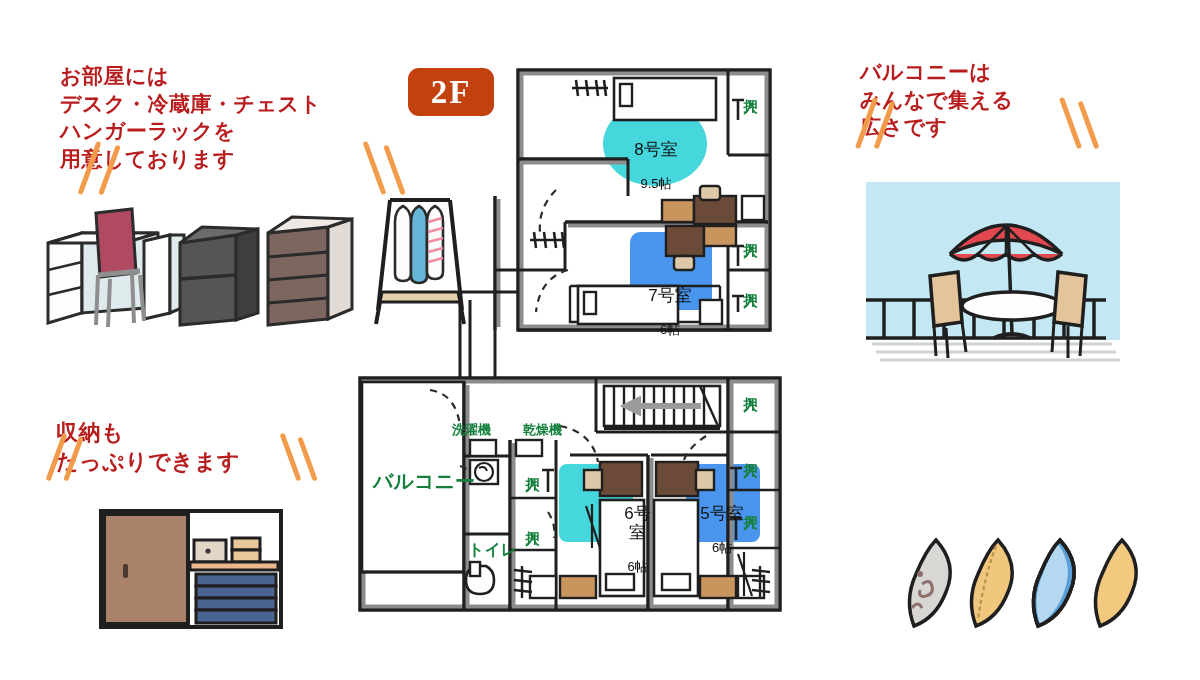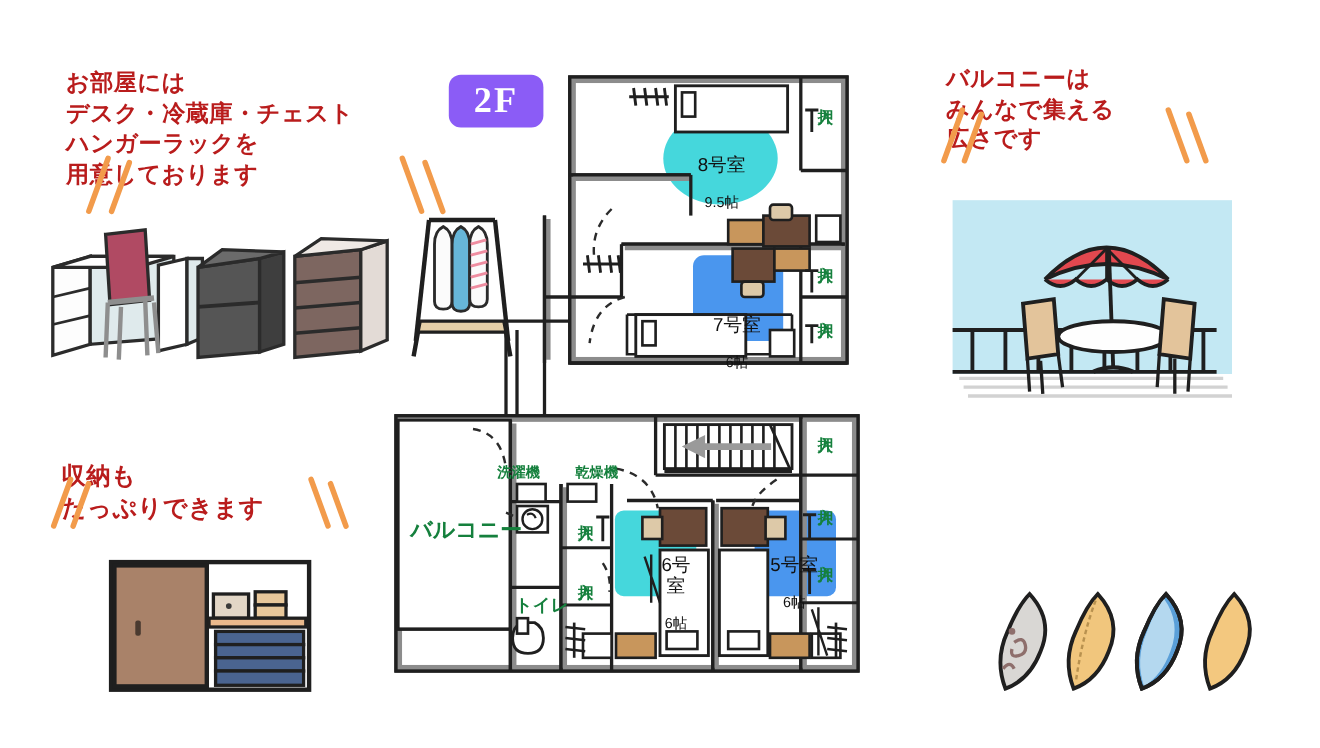--- a/index.html
+++ b/index.html
@@ -34,21 +34,21 @@
     width: 5px;
     background: #f29b4b;
     border-radius: 3px;
   }
 
   
   .floor-badge {
     position: absolute;
     left: 408px; top: 68px;
     width: 86px; height: 48px;
-    background: #8b5cf6;
+    background: #c2410c;
     border-radius: 11px;
     color: #fff;
     font-family: "Liberation Serif", "DejaVu Serif", serif;
     font-size: 33px;
     font-weight: 700;
     display: flex; align-items: center; justify-content: center;
     letter-spacing: 2px;
   }
 
   
@@ -494,21 +494,21 @@
   <div class="roomtag" style="left:608px; top:122px; width:96px;">
     <span class="rn">8号室</span>
     <span class="rz">9.5帖</span>
   </div>
 
   <div class="roomtag" style="left:622px; top:268px; width:96px;">
     <span class="rn">7号室</span>
     <span class="rz">6帖</span>
   </div>
 
-  <div class="roomtag" style="left:556px; top:486px; width:80px;padding-left:37px;">
+  <div class="roomtag" style="left:579px; top:486px; width:80px;padding-left:37px;">
     <span class="rn">6号室</span>
     <span class="rz">6帖</span>
   </div>
 
   <div class="roomtag" style="left:682px; top:486px; width:80px;">
     <span class="rn">5号室</span>
     <span class="rz">6帖</span>
   </div>
 
   <div class="plabel" style="left:373px; top:468px; font-size:20px;">バルコニー</div>

